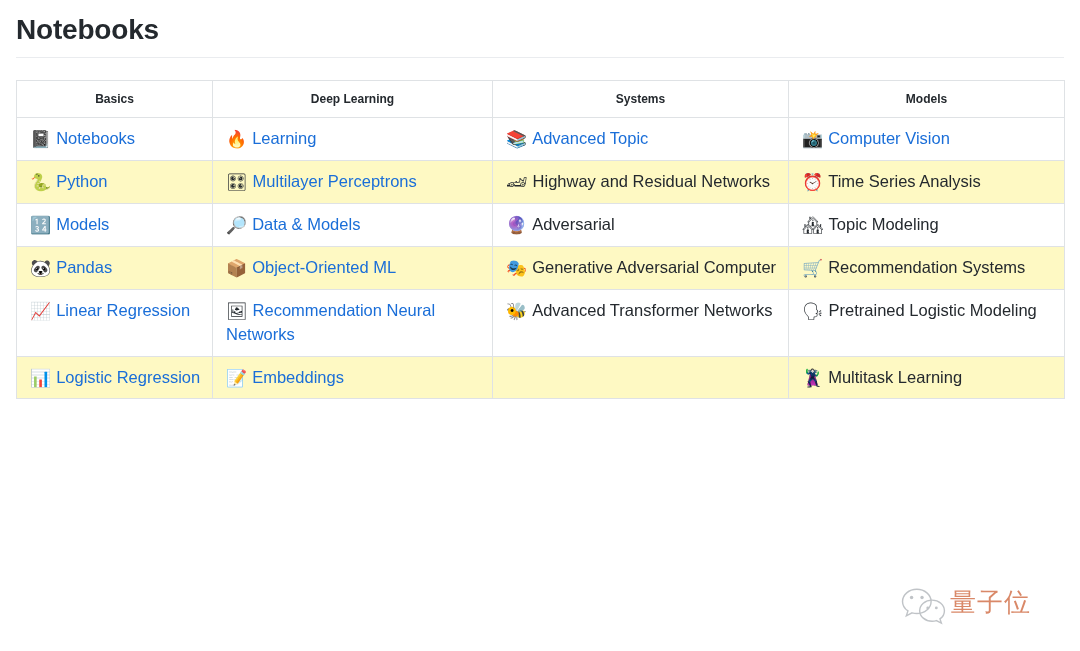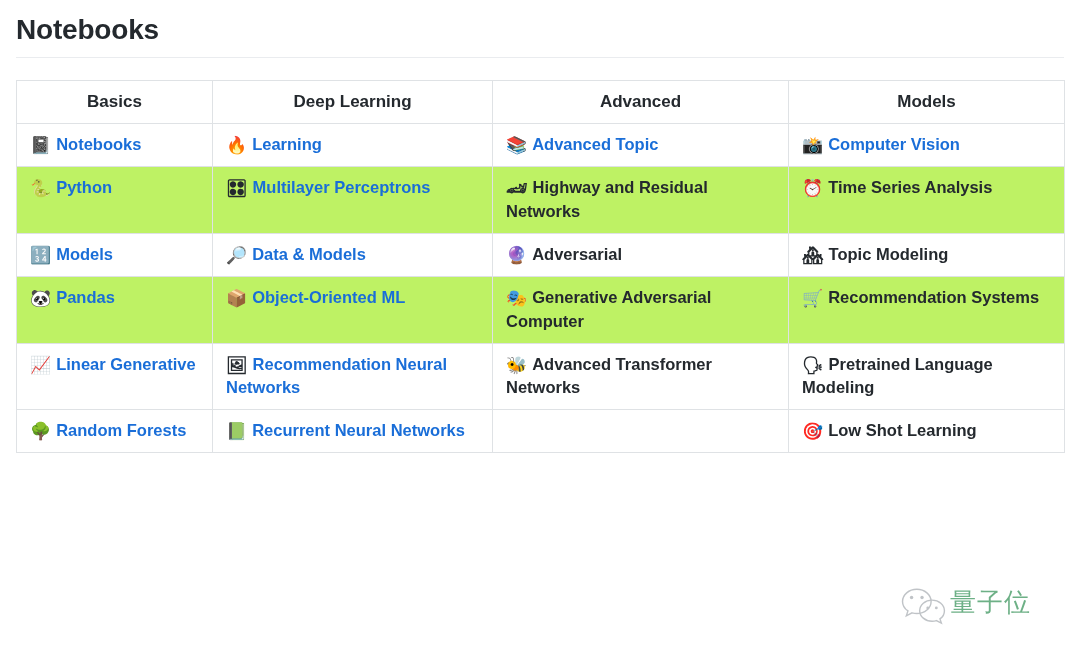--- a/index.html
+++ b/index.html
@@ -52,41 +52,40 @@
   table.nb-table col.c1 { width: 196px; }
   table.nb-table col.c2 { width: 280px; }
   table.nb-table col.c3 { width: 296px; }
   table.nb-table col.c4 { width: 276px; }
 
   table.nb-table th {
     border: 1px solid #dfe2e5;
     padding: 11px 13px;
     text-align: center;
     font-weight: 700;
-    font-size: 17px;
+    font-size: 12px;
     color: #24292e;
     background: #ffffff;
   }
 
   table.nb-table td {
     border: 1px solid #dfe2e5;
     padding: 9px 11px 9px 13px;
     vertical-align: top;
     background: #ffffff;
     line-height: 1.45;
     height: 22px;
   }
 
   table.nb-table tbody tr.striped td {
-    background: #bef264;
+    background: #fef9c3;
   }
 
   .cell {
     display: block;
-    font-weight: bold;
   }
 
   .emoji {
     font-family: "DejaVu Sans", sans-serif;
     font-size: 17px;
     line-height: 1;
     margin-right: 5px;
     display: inline;
     vertical-align: -1px;
   }
@@ -118,21 +117,21 @@
     width: 46px;
     height: 40px;
   }
   .watermark .wm-text {
     position: absolute;
     left: 50px;
     top: 5px;
     font-family: "DejaVu Sans", sans-serif;
     font-size: 26px;
     font-weight: 400;
-    color: #15803d;
+    color: #c2410c;
     letter-spacing: 1px;
     white-space: nowrap;
     line-height: 1;
   }
 </style>
 </head>
 <body>
 
 <div class="page">
 
@@ -143,21 +142,21 @@
     <colgroup>
       <col class="c1">
         <col class="c2">
         <col class="c3">
         <col class="c4">
     </colgroup>
     <thead>
       <tr>
         <th>Basics</th>
         <th>Deep Learning</th>
-        <th>Advanced</th>
+        <th>Systems</th>
         <th>Models</th>
       </tr>
     </thead>
     <tbody id="table-body">
         <tr>
           <td>
             <span class="cell"><span class="emoji">📓</span><span class="link">Notebooks</span></span>
           </td>
           <td>
             <span class="cell"><span class="emoji">🔥</span><span class="link">Learning</span></span>
@@ -206,42 +205,42 @@
           </td>
           <td>
             <span class="cell"><span class="emoji">🎭</span><span class="plain">Generative Adversarial Computer</span></span>
           </td>
           <td>
             <span class="cell"><span class="emoji">🛒</span><span class="plain">Recommendation Systems</span></span>
           </td>
         </tr>
         <tr>
           <td>
-            <span class="cell"><span class="emoji">📈</span><span class="link">Linear Generative</span></span>
+            <span class="cell"><span class="emoji">📈</span><span class="link">Linear Regression</span></span>
           </td>
           <td>
             <span class="cell"><span class="emoji">🖼</span><span class="link">Recommendation Neural Networks</span></span>
           </td>
           <td>
             <span class="cell"><span class="emoji">🐝</span><span class="plain">Advanced Transformer Networks</span></span>
           </td>
           <td>
-            <span class="cell"><span class="emoji">🗣</span><span class="plain">Pretrained Language Modeling</span></span>
-          </td>
-        </tr>
-        <tr>
-          <td>
-            <span class="cell"><span class="emoji">🌳</span><span class="link">Random Forests</span></span>
-          </td>
-          <td>
-            <span class="cell"><span class="emoji">📗</span><span class="link">Recurrent Neural Networks</span></span>
+            <span class="cell"><span class="emoji">🗣</span><span class="plain">Pretrained Logistic Modeling</span></span>
+          </td>
+        </tr>
+        <tr class="striped">
+          <td>
+            <span class="cell"><span class="emoji">📊</span><span class="link">Logistic Regression</span></span>
+          </td>
+          <td>
+            <span class="cell"><span class="emoji">📝</span><span class="link">Embeddings</span></span>
           </td>
           <td>&nbsp;</td>
           <td>
-            <span class="cell"><span class="emoji">🎯</span><span class="plain">Low Shot Learning</span></span>
+            <span class="cell"><span class="emoji">🦹</span><span class="plain">Multitask Learning</span></span>
           </td>
         </tr>
       </tbody>
   </table>
 
   <div class="watermark">
     <svg class="wm-logo" viewBox="0 0 48 42">
       <g fill="none" stroke="#9aa0a6" stroke-width="1.5">
         <path d="M17.5 3.5C9.2 3.5 2.5 9.2 2.5 16.2c0 4.0 2.2 7.6 5.7 9.9l-1.7 5.2 6.0-3.1c1.5.4 3.2.7 5.0.7 8.3 0 15-5.7 15-12.7S25.8 3.5 17.5 3.5z"></path>
         <path d="M33.5 14.8c-7.2 0-13.0 5.0-13.0 11.1 0 6.1 5.8 11.1 13.0 11.1 1.6 0 3.1-.2 4.5-.7l5.3 2.7-1.5-4.5c3.0-2.0 4.7-5.1 4.7-8.6 0-6.1-5.8-11.1-13.0-11.1z"></path>

